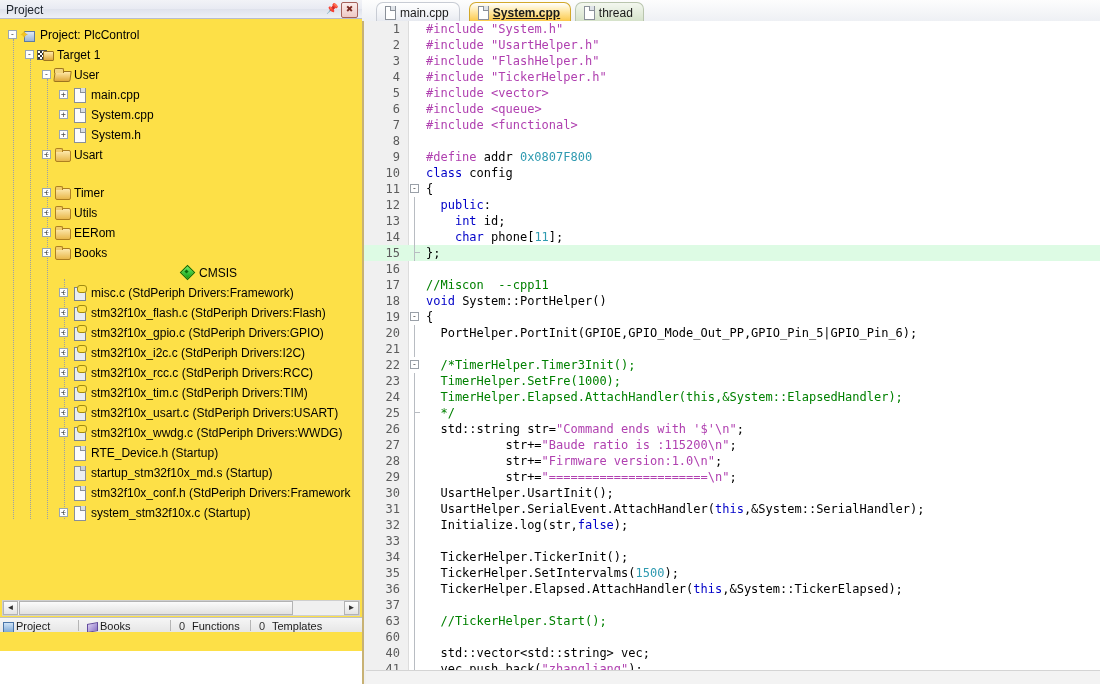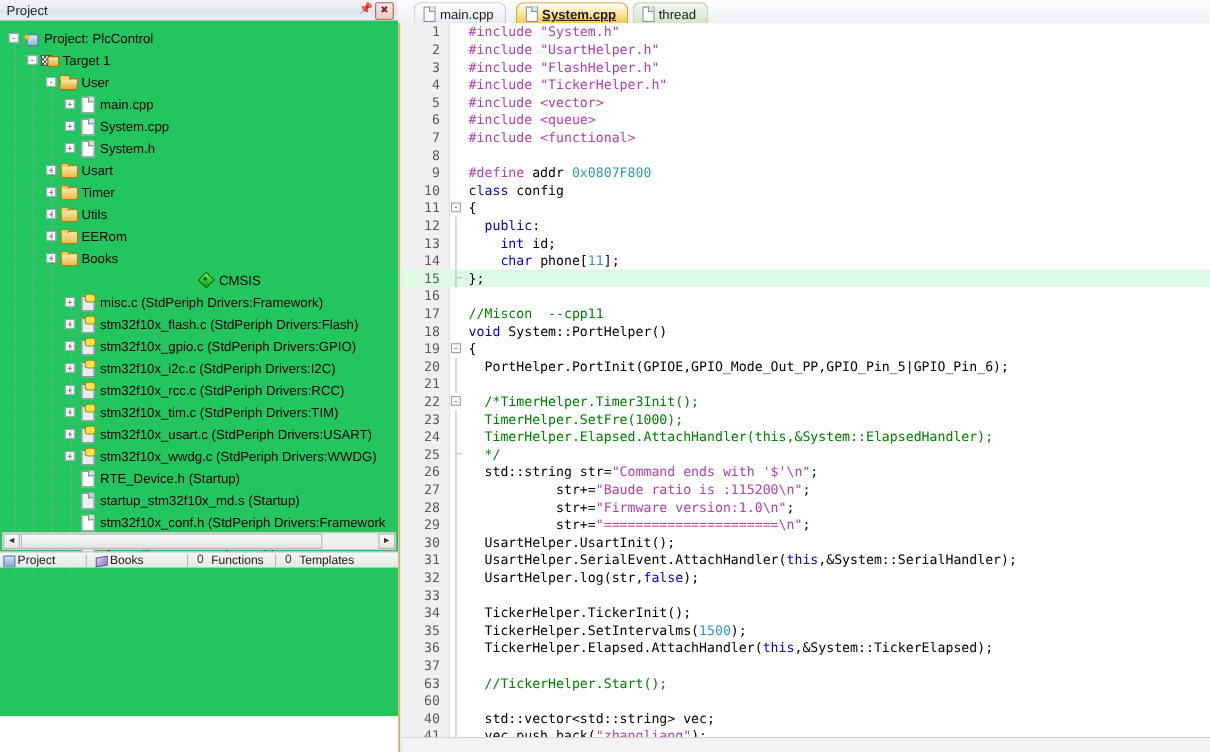--- a/index.html
+++ b/index.html
@@ -8,21 +8,21 @@
     overflow: hidden;
     background: #ffffff;
     font-family: "Liberation Sans", sans-serif;
     font-size: 12px;
   }
   #app { position: relative; width: 1100px; height: 684px; }
 
   
   #project-panel {
     position: absolute; left: 0; top: 0;
-    width: 362px; height: 516px;
+    width: 362px; height: 632px;
     background: #ffffff;
     box-sizing: border-box;
   }
   #project-header {
     position: relative;
     height: 18px;
     background: linear-gradient(to bottom, #f2f3f7 0%, #e8eaf2 50%, #dfe2ec 51%, #eef0f6 100%);
     border-bottom: 1px solid #b8bccb;
     padding-left: 6px;
     font-size: 12px;
@@ -46,21 +46,21 @@
     background: linear-gradient(to bottom,#fbeceb,#efc9c5);
     border-radius: 2px;
     color: #7d2b24;
     font-size: 9px;
     line-height: 12px;
   }
 
   #tree-wrap {
     position: absolute; left: 0; top: 19px;
     width: 362px; height: 632px;
-    background: #22c55e;
+    background: #fde047;
     overflow: hidden;
   }
   #tree {
     position: relative;
     padding: 5px 0 0 8px;
     font-size: 12px;
     color: #000;
     user-select: none;
   }
   .node {
@@ -347,21 +347,21 @@
 
     <div id="tree-wrap">
       <div id="tree">
           <div class="node" style="padding-left: 0px;"><span class="exp">-</span><span class="ico ico-project"></span><span class="lbl">Project: PlcControl</span></div>
           <div class="node" style="padding-left: 17px;"><span class="exp">-</span><span class="ico ico-target"></span><span class="lbl">Target 1</span></div>
           <div class="node" style="padding-left: 34px;"><span class="exp">-</span><span class="ico ico-folder-open"></span><span class="lbl">User</span></div>
           <div class="node" style="padding-left: 51px;"><span class="exp">+</span><span class="ico ico-file"></span><span class="lbl">main.cpp</span></div>
           <div class="node" style="padding-left: 51px;"><span class="exp">+</span><span class="ico ico-file"></span><span class="lbl">System.cpp</span></div>
           <div class="node" style="padding-left: 51px;"><span class="exp">+</span><span class="ico ico-file"></span><span class="lbl">System.h</span></div>
           <div class="node" style="padding-left: 34px;"><span class="exp">+</span><span class="ico ico-folder"></span><span class="lbl">Usart</span></div>
-          <div class="node" style="padding-left: 34px;"><span class="exp">+</span><span class="ico ico-folder"></span><span class="lbl">Timer</span></div>
+          <div class="node" style="padding-left: 34px; margin-top: 18px;"><span class="exp">+</span><span class="ico ico-folder"></span><span class="lbl">Timer</span></div>
           <div class="node" style="padding-left: 34px;"><span class="exp">+</span><span class="ico ico-folder"></span><span class="lbl">Utils</span></div>
           <div class="node" style="padding-left: 34px;"><span class="exp">+</span><span class="ico ico-folder"></span><span class="lbl">EERom</span></div>
           <div class="node" style="padding-left: 34px;"><span class="exp">+</span><span class="ico ico-folder"></span><span class="lbl">Books</span></div>
           <div class="node" style="padding-left: 34px; text-align: center;"><span class="exp none"></span><span class="ico ico-diamond"></span><span class="lbl">CMSIS</span></div>
           <div class="node" style="padding-left: 51px;"><span class="exp">+</span><span class="ico ico-src"></span><span class="lbl">misc.c (StdPeriph Drivers:Framework)</span></div>
           <div class="node" style="padding-left: 51px;"><span class="exp">+</span><span class="ico ico-src"></span><span class="lbl">stm32f10x_flash.c (StdPeriph Drivers:Flash)</span></div>
           <div class="node" style="padding-left: 51px;"><span class="exp">+</span><span class="ico ico-src"></span><span class="lbl">stm32f10x_gpio.c (StdPeriph Drivers:GPIO)</span></div>
           <div class="node" style="padding-left: 51px;"><span class="exp">+</span><span class="ico ico-src"></span><span class="lbl">stm32f10x_i2c.c (StdPeriph Drivers:I2C)</span></div>
           <div class="node" style="padding-left: 51px;"><span class="exp">+</span><span class="ico ico-src"></span><span class="lbl">stm32f10x_rcc.c (StdPeriph Drivers:RCC)</span></div>
           <div class="node" style="padding-left: 51px;"><span class="exp">+</span><span class="ico ico-src"></span><span class="lbl">stm32f10x_tim.c (StdPeriph Drivers:TIM)</span></div>
@@ -430,21 +430,21 @@
             <div class="coderow"><span class="lnum">22</span><span class="fold">-</span><span class="codetext"><span class="t-cmt">  /*TimerHelper.Timer3Init();</span></span></div>
             <div class="coderow"><span class="lnum">23</span><span class="foldline"></span><span class="codetext"><span class="t-cmt">  TimerHelper.SetFre(1000);</span></span></div>
             <div class="coderow"><span class="lnum">24</span><span class="foldline"></span><span class="codetext"><span class="t-cmt">  TimerHelper.Elapsed.AttachHandler(this,&amp;System::ElapsedHandler);</span></span></div>
             <div class="coderow"><span class="lnum">25</span><span class="foldline"></span><span class="foldend"></span><span class="codetext"><span class="t-cmt">  */</span></span></div>
             <div class="coderow"><span class="lnum">26</span><span class="foldline"></span><span class="codetext"><span class="t-pln">  std::string str=</span><span class="t-str">"Command ends with '$'\n"</span><span class="t-pln">;</span></span></div>
             <div class="coderow"><span class="lnum">27</span><span class="foldline"></span><span class="codetext"><span class="t-pln">           str+=</span><span class="t-str">"Baude ratio is :115200\n"</span><span class="t-pln">;</span></span></div>
             <div class="coderow"><span class="lnum">28</span><span class="foldline"></span><span class="codetext"><span class="t-pln">           str+=</span><span class="t-str">"Firmware version:1.0\n"</span><span class="t-pln">;</span></span></div>
             <div class="coderow"><span class="lnum">29</span><span class="foldline"></span><span class="codetext"><span class="t-pln">           str+=</span><span class="t-str">"======================\n"</span><span class="t-pln">;</span></span></div>
             <div class="coderow"><span class="lnum">30</span><span class="foldline"></span><span class="codetext"><span class="t-pln">  UsartHelper.UsartInit();</span></span></div>
             <div class="coderow"><span class="lnum">31</span><span class="foldline"></span><span class="codetext"><span class="t-pln">  UsartHelper.SerialEvent.AttachHandler(</span><span class="t-kw">this</span><span class="t-pln">,&amp;System::SerialHandler);</span></span></div>
-            <div class="coderow"><span class="lnum">32</span><span class="foldline"></span><span class="codetext"><span class="t-pln">  UsartHelper.log(str,</span><span class="t-kw">false</span><span class="t-pln">);</span></span></div>
+            <div class="coderow"><span class="lnum">32</span><span class="foldline"></span><span class="codetext"><span class="t-pln">  Initialize.log(str,</span><span class="t-kw">false</span><span class="t-pln">);</span></span></div>
             <div class="coderow"><span class="lnum">33</span><span class="foldline"></span><span class="codetext"></span></div>
             <div class="coderow"><span class="lnum">34</span><span class="foldline"></span><span class="codetext"><span class="t-pln">  TickerHelper.TickerInit();</span></span></div>
             <div class="coderow"><span class="lnum">35</span><span class="foldline"></span><span class="codetext"><span class="t-pln">  TickerHelper.SetIntervalms(</span><span class="t-num">1500</span><span class="t-pln">);</span></span></div>
             <div class="coderow"><span class="lnum">36</span><span class="foldline"></span><span class="codetext"><span class="t-pln">  TickerHelper.Elapsed.AttachHandler(</span><span class="t-kw">this</span><span class="t-pln">,&amp;System::TickerElapsed);</span></span></div>
             <div class="coderow"><span class="lnum">37</span><span class="foldline"></span><span class="codetext"></span></div>
             <div class="coderow"><span class="lnum">63</span><span class="foldline"></span><span class="codetext"><span class="t-cmt">  //TickerHelper.Start();</span></span></div>
             <div class="coderow"><span class="lnum">60</span><span class="foldline"></span><span class="codetext"></span></div>
             <div class="coderow"><span class="lnum">40</span><span class="foldline"></span><span class="codetext"><span class="t-pln">  std::vector&lt;std::string&gt; vec;</span></span></div>
             <div class="coderow"><span class="lnum">41</span><span class="foldline"></span><span class="codetext"><span class="t-pln">  vec.push_back(</span><span class="t-str">"zhangliang"</span><span class="t-pln">);</span></span></div>
           </div>

